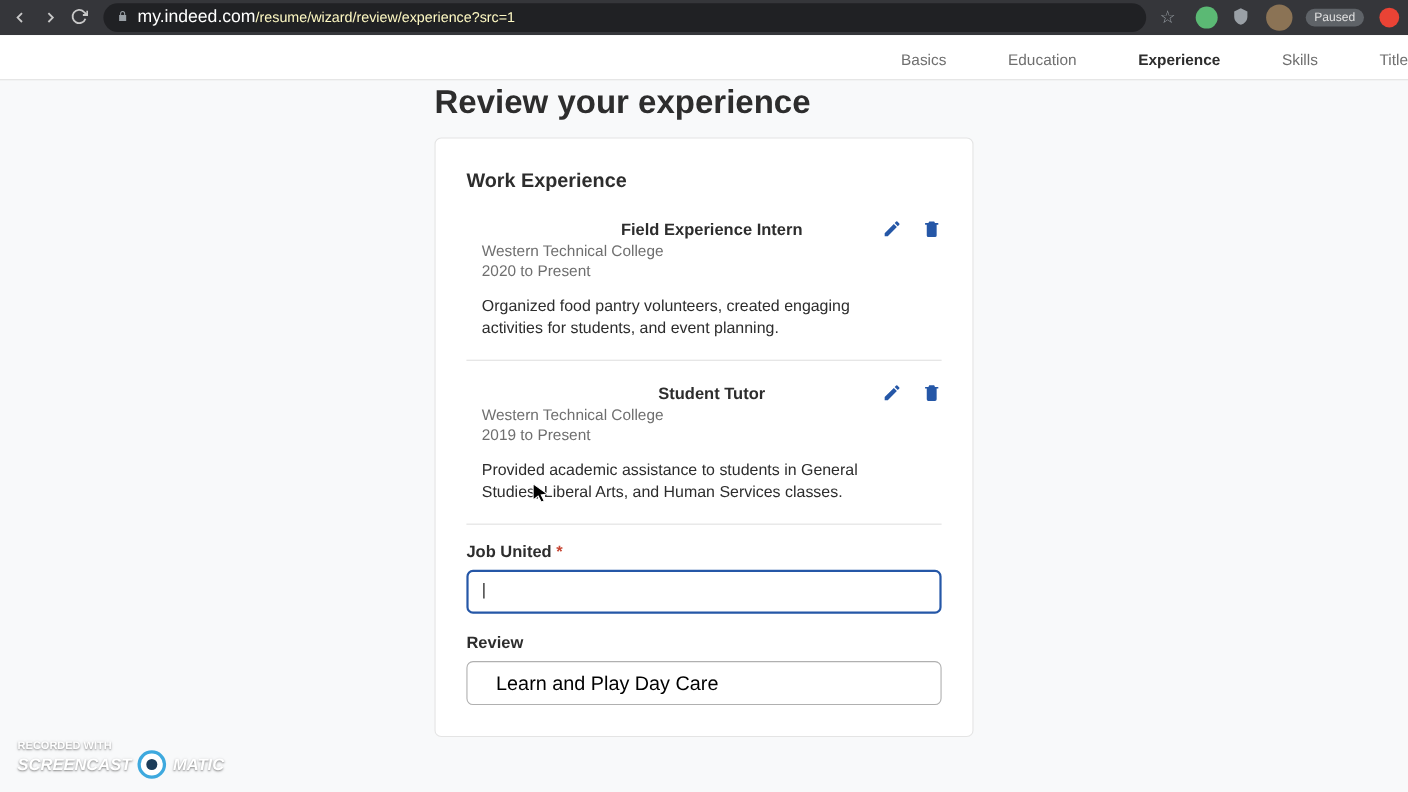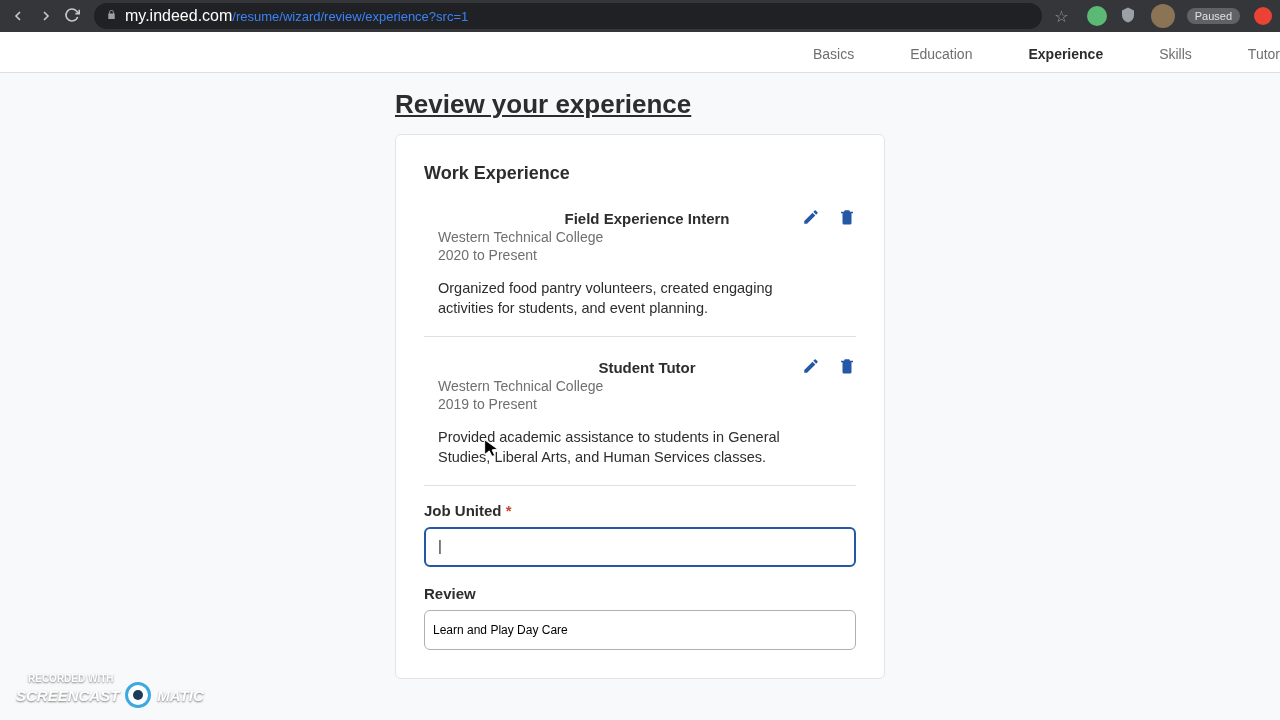--- a/index.html
+++ b/index.html
@@ -3,64 +3,64 @@
 <meta charset="utf-8">
 <style>
 * { margin: 0; padding: 0; box-sizing: border-box; }
 body { font-family: -apple-system, BlinkMacSystemFont, "Segoe UI", Helvetica, Arial, sans-serif; background: #f5f5f5; width: 1280px; height: 720px; overflow: hidden; position: relative; }
 
 .browser-bar { background: #35363a; height: 32px; display: flex; align-items: center; padding: 0 8px; gap: 8px; }
 .nav-arrow { width: 20px; height: 20px; display: flex; align-items: center; justify-content: center; color: #c8c8c8; cursor: pointer; }
 .reload-icon { width: 18px; height: 18px; color: #c8c8c8; cursor: pointer; }
 .url-bar { flex: 1; background: #202124; border-radius: 14px; height: 26px; display: flex; align-items: center; padding: 0 12px; gap: 8px; margin: 0 4px; }
 .lock-icon { color: #9aa0a6; font-size: 12px; }
-.url-text { color: #3b82f6; font-size: 13px; }
+.url-text { color: #fef9c3; font-size: 13px; }
 .url-domain { color: #fff; }
 .star-icon { color: #9aa0a6; font-size: 16px; margin-right: 6px; cursor: pointer; }
 .ext-icon { width: 20px; height: 20px; border-radius: 50%; background: #5bb974; margin-left: 4px; }
 .ext-icon2 { width: 20px; height: 20px; color: #9aa0a6; margin-left: 4px; }
 .avatar { width: 24px; height: 24px; border-radius: 50%; background: #8b7355; margin-left: 4px; }
 .paused-badge { background: #5f6368; color: #e0e0e0; font-size: 11px; padding: 2px 8px; border-radius: 10px; margin-left: 4px; }
 .red-dot { width: 18px; height: 18px; border-radius: 50%; background: #ea4335; margin-left: 6px; }
 
 .page-content { background: #f8f9fa; height: calc(100% - 32px); overflow: hidden; }
 
 .tabs-nav { display: flex; justify-content: flex-end; gap: 56px; padding: 14px 0 10px; border-bottom: 1px solid #e0e0e0; background: #fff; }
 .tab { font-size: 14px; color: #6f6f6f; cursor: pointer; }
 .tab.active { color: #2d2d2d; font-weight: 700; }
 
-.page-title { font-size: 26px; font-weight: 700; color: #2d2d2d; margin: 16px auto 14px; width: 490px; text-decoration: underline; }
+.page-title { font-size: 30px; font-weight: 700; color: #2d2d2d; margin: 4px auto 14px; width: 490px; }
 
 .card { background: #fff; width: 490px; margin: 0 auto; border: 1px solid #e4e4e4; border-radius: 6px; padding: 28px 28px 10px; }
 .section-heading { font-size: 18px; font-weight: 700; color: #2d2d2d; margin-bottom: 20px; }
 
 .exp-item { padding: 6px 0 18px; position: relative; border-bottom: 1px solid #e0e0e0; margin-bottom: 16px; }
 .exp-title { font-size: 15px; font-weight: 700; color: #2d2d2d; margin-left: 14px; text-align: center; }
 .exp-sub { font-size: 14px; color: #6f6f6f; margin-left: 14px; margin-top: 2px; }
 .exp-desc { font-size: 14.5px; color: #2d2d2d; margin-left: 14px; margin-top: 16px; line-height: 1.35; max-width: 380px; }
 .exp-actions { position: absolute; top: 4px; right: 0; display: flex; gap: 18px; }
 .action-icon { width: 18px; height: 18px; cursor: pointer; color: #2557a7; }
 
 .required-note { font-size: 14px; color: #6f6f6f; margin-bottom: 18px; }
 .required-note .asterisk { color: #c74634; }
 
 .form-label { font-size: 15px; font-weight: 700; color: #2d2d2d; margin-bottom: 8px; display: block; }
 .form-label .req { color: #c74634; }
-.form-input { width: 100%; height: 40px; border: 1px solid #b0b0b0; border-radius: 6px; padding: 0 8px; font-size: 12px; margin-bottom: 18px; outline: none; }
+.form-input { width: 100%; height: 40px; border: 1px solid #b0b0b0; border-radius: 6px; padding: 0 26px; font-size: 18px; margin-bottom: 18px; outline: none; }
 .form-input.focused { border: 2px solid #2557a7; }
 .city-label { font-size: 15px; font-weight: 700; color: #2d2d2d; }
 .change-link { color: #2557a7; font-weight: 400; cursor: pointer; }
 
 .cursor-caret { position: absolute; left: 14px; top: 10px; color: #2d2d2d; font-size: 15px; }
 .input-wrap { position: relative; }
 
 .cursor-overlay { position: absolute; left: 481px; top: 438px; width: 22px; height: 22px; pointer-events: none; z-index: 100; }
 
 .watermark { position: absolute; bottom: 12px; left: 16px; color: #fff; font-weight: 700; font-style: italic; font-size: 15px; display: flex; align-items: center; gap: 6px; text-shadow: 0 1px 2px rgba(0,0,0,0.5); }
-.watermark-top { position: absolute; bottom: 36px; left: 28px; color: #fff; font-size: 10px; font-weight: 700; text-shadow: 0 1px 2px rgba(0,0,0,0.5); }
+.watermark-top { position: absolute; bottom: 36px; left: 16px; color: #fff; font-size: 10px; font-weight: 700; text-shadow: 0 1px 2px rgba(0,0,0,0.5); }
 .wm-logo { width: 26px; height: 26px; border-radius: 50%; border: 3px solid #3ea9de; background: #fff; display: inline-flex; align-items: center; justify-content: center; }
 .wm-logo-inner { width: 10px; height: 10px; border-radius: 50%; background: #1c3d5a; }
 </style>
 </head>
 <body>
 
 <div class="browser-bar">
   <div class="nav-arrow">
     <svg width="16" height="16" viewBox="0 0 24 24" fill="none" stroke="currentColor" stroke-width="2.5">
         <path d="M15 18l-6-6 6-6"></path>
@@ -97,21 +97,21 @@
   <div class="red-dot"></div>
 </div>
 
 <div class="page-content">
 
   <div class="tabs-nav">
     <span class="tab">Basics</span>
     <span class="tab">Education</span>
     <span class="tab active">Experience</span>
     <span class="tab">Skills</span>
-    <span class="tab">Tutor</span>
+    <span class="tab">Title</span>
   </div>
 
   <h1 class="page-title">Review your experience</h1>
 
   <div class="card">
     <h2 class="section-heading">Work Experience</h2>
 
     
     <div class="exp-item">
       <div class="exp-title">Field Experience Intern</div>

